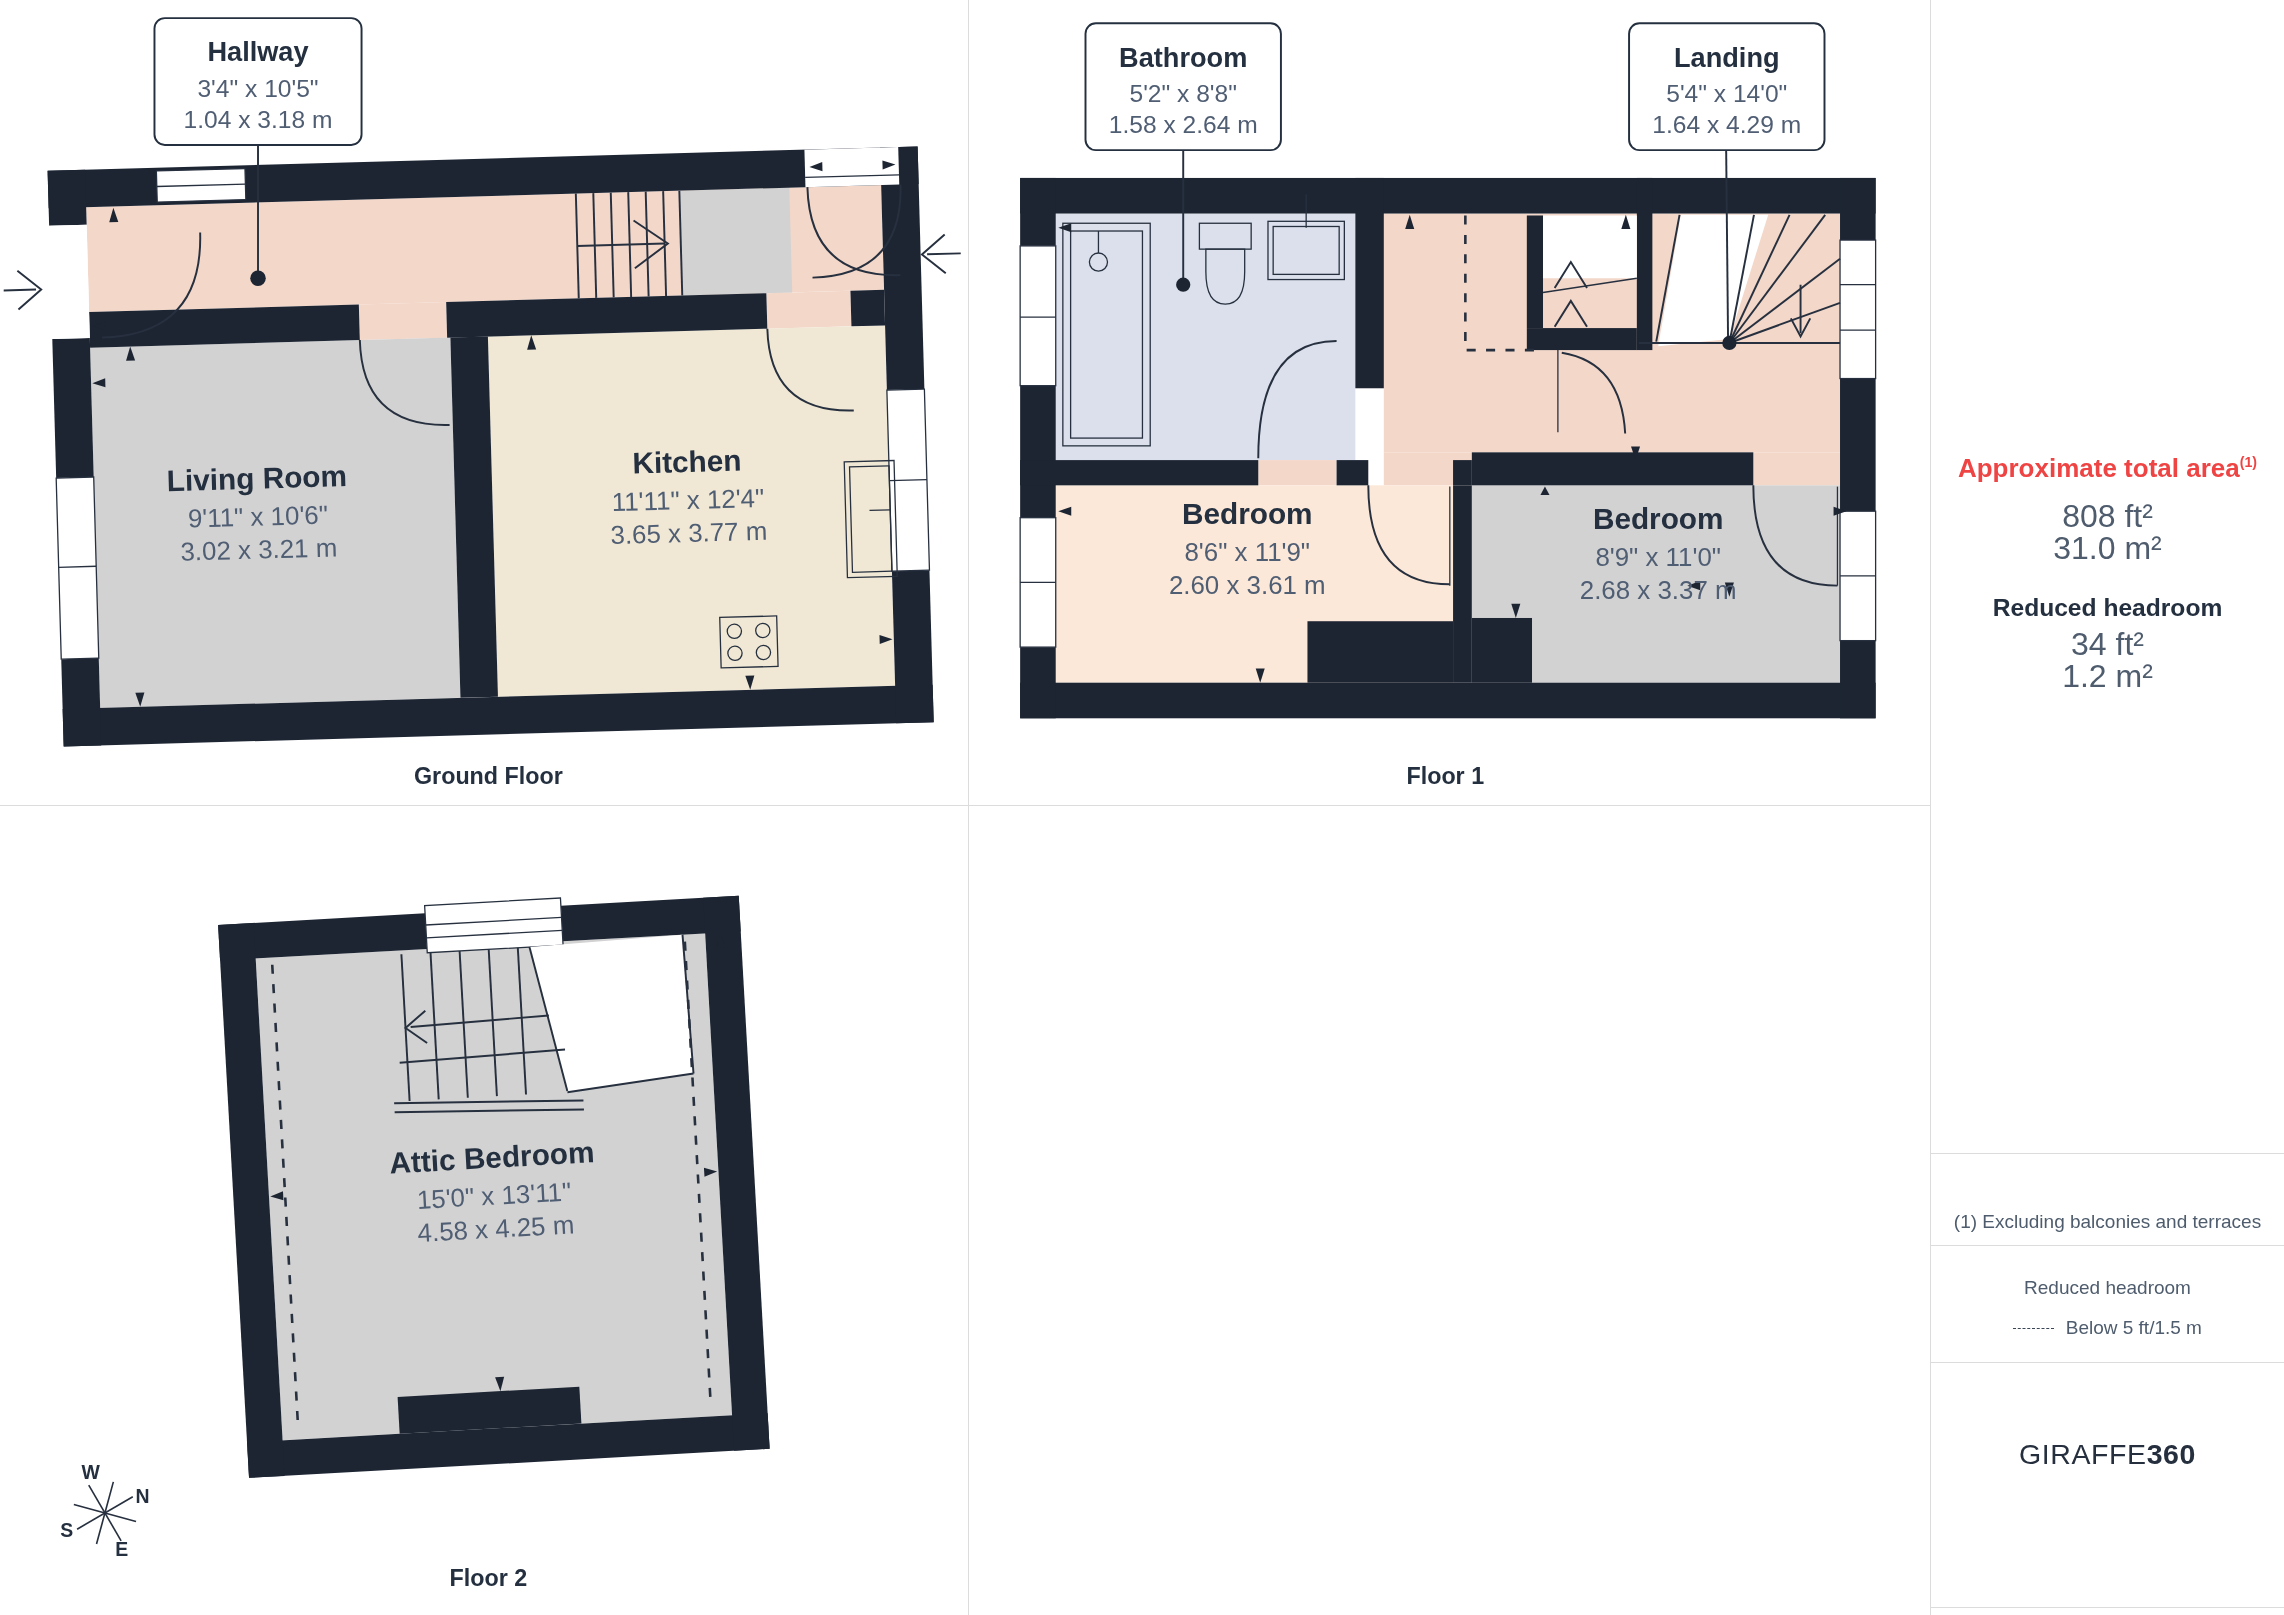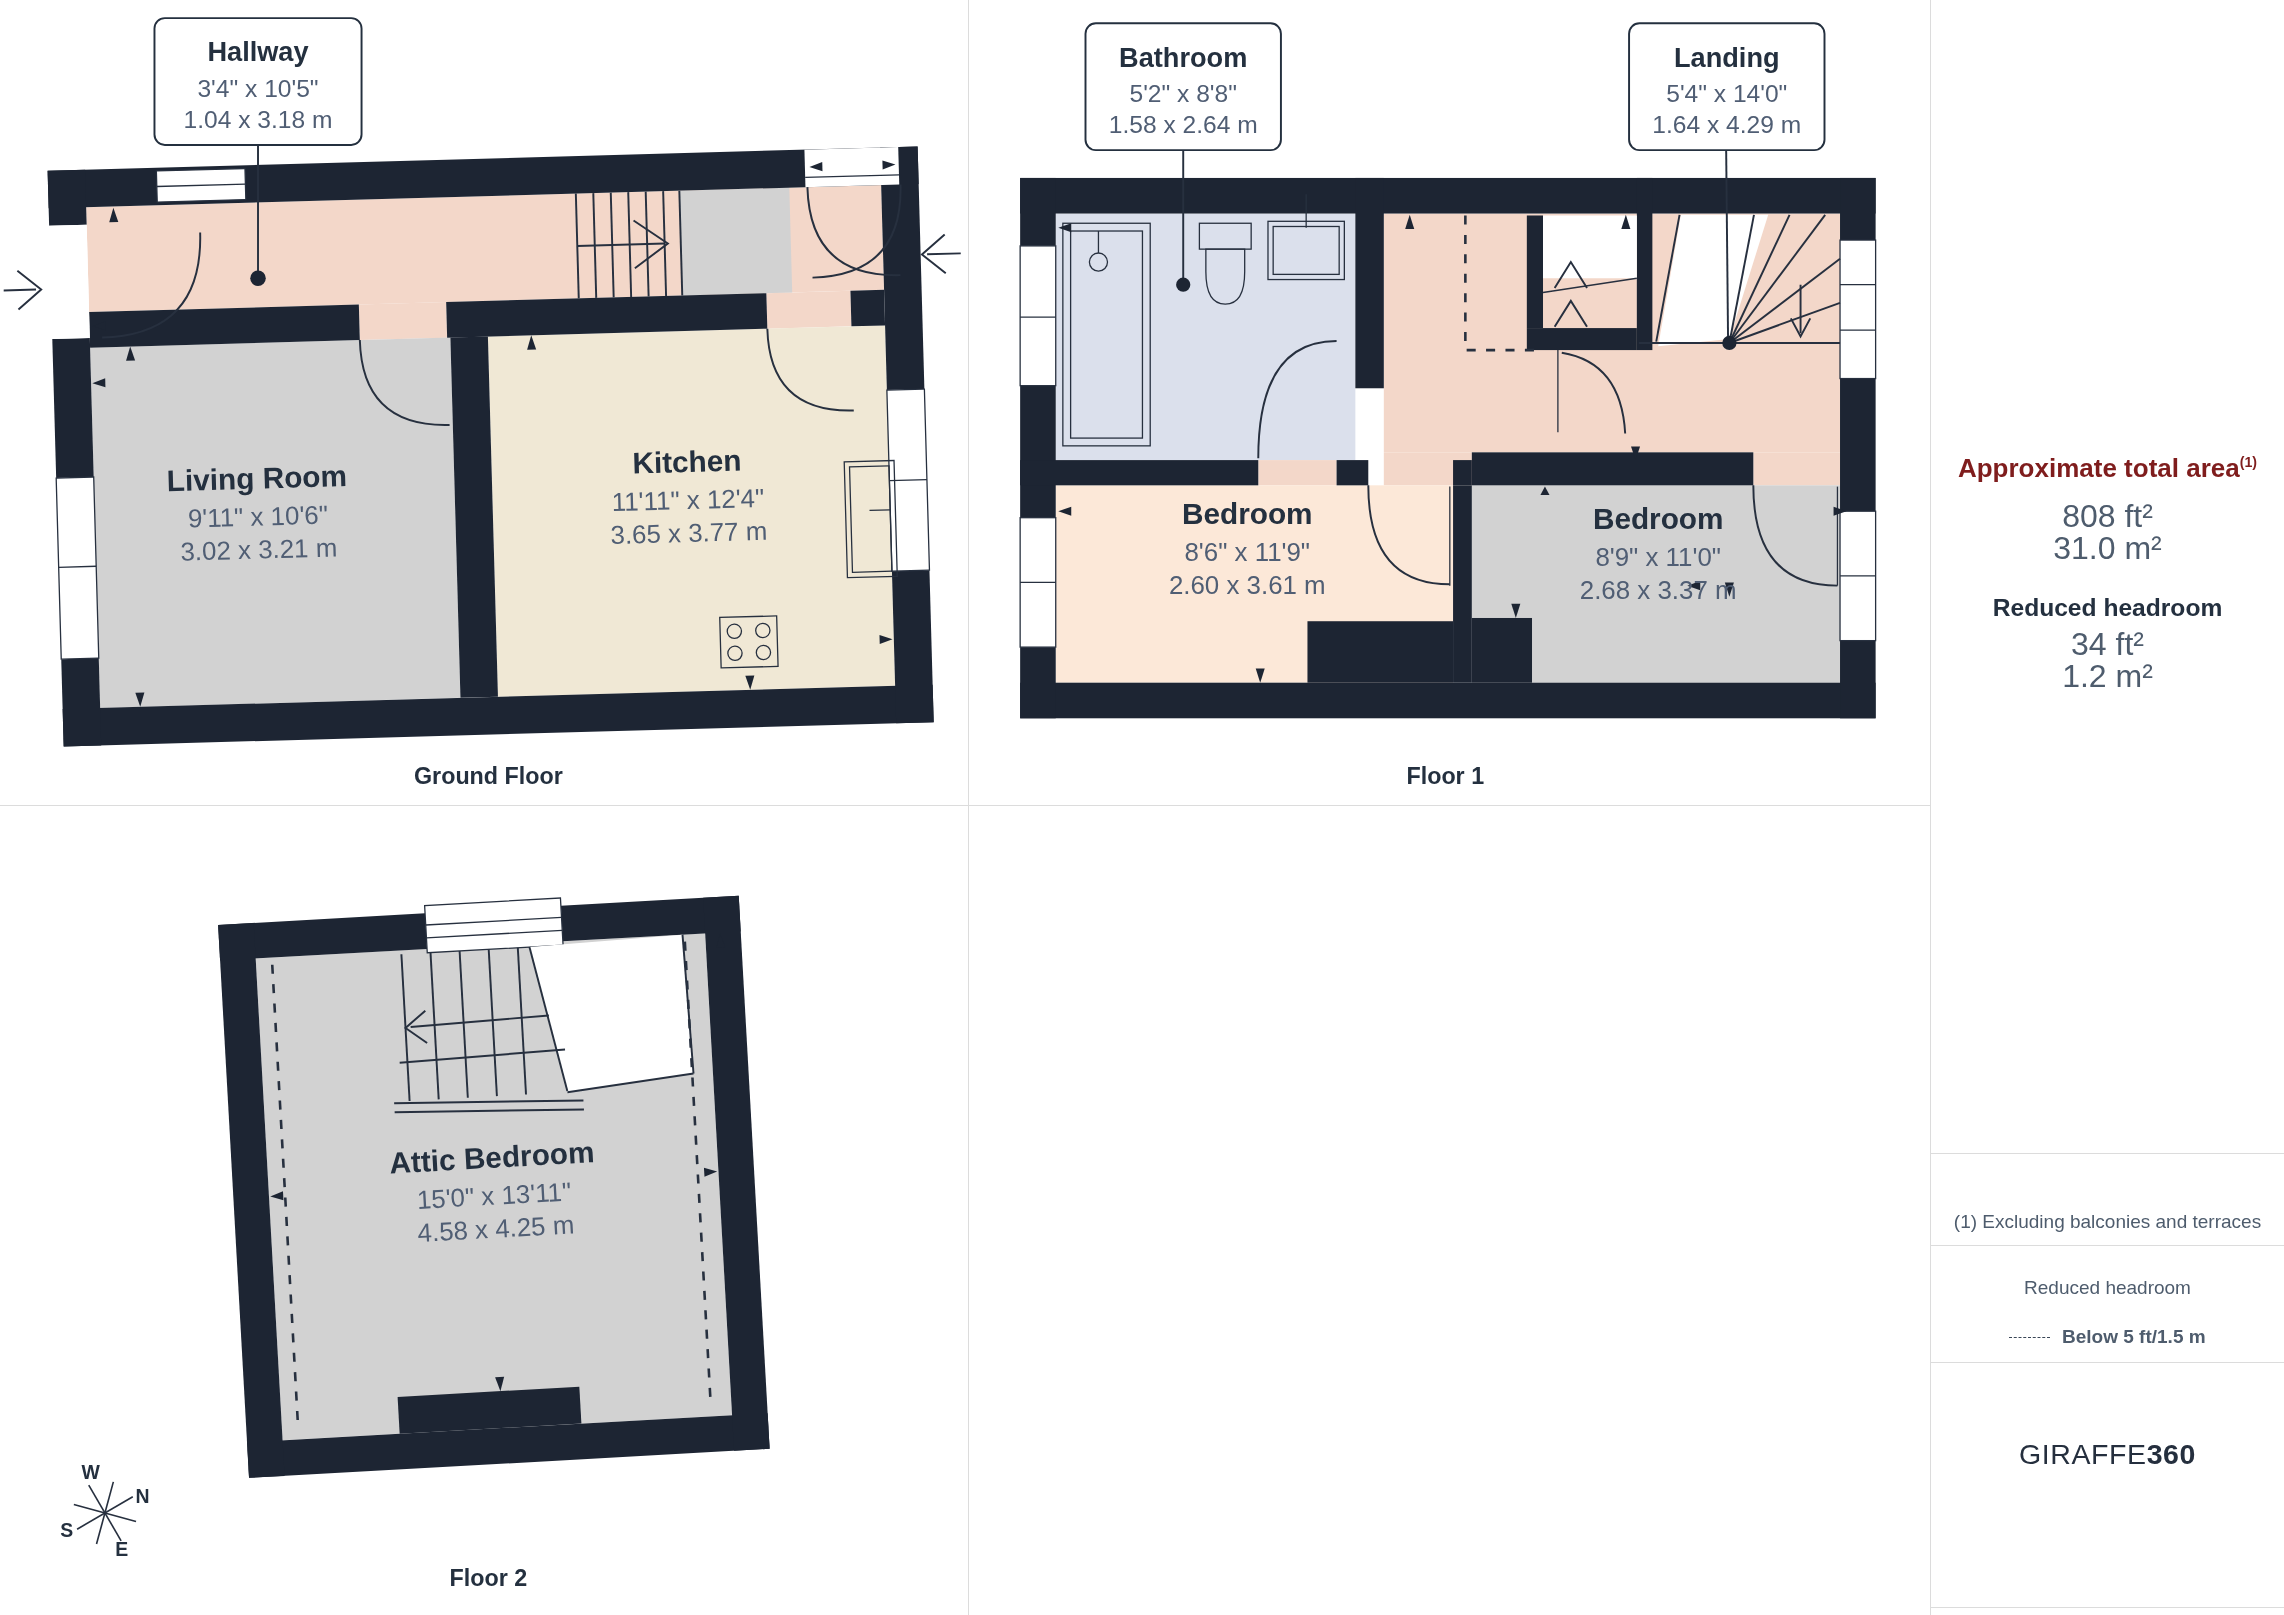--- a/index.html
+++ b/index.html
@@ -28,21 +28,21 @@
   .room-dim{font:400 40px "Liberation Sans",sans-serif;fill:#505e74;}
   .callout-name{font:700 42px "Liberation Sans",sans-serif;fill:#24303f;}
   .callout-dim{font:400 38px "Liberation Sans",sans-serif;fill:#505e74;}
   .caption{font:700 36px "Liberation Sans",sans-serif;fill:#24303f;}
   .compass-letter{font:700 30px "Liberation Sans",sans-serif;fill:#24303f;}
   .compass-ray{stroke:#27303f;stroke-width:2.5;}
   
   #sidebar{position:absolute;left:1930px;top:0;width:354px;height:1616px;border-left:0.6px solid #dcdcdc;box-sizing:border-box;}
   .sb-div{position:absolute;left:0;width:100%;height:0.6px;background:#dcdcdc;}
   .sb-block{position:absolute;left:0;width:100%;text-align:center;color:#4e5c6d;}
-  .sb-title{font-size:26px;font-weight:700;color:#7f1d1d;margin-bottom:15.5px;}
+  .sb-title{font-size:26px;font-weight:700;color:#ef4444;margin-bottom:15.5px;}
   .sb-sup{font-size:14.2px;vertical-align:super;font-weight:700;}
   .sb-val{font-size:32px;line-height:32px;}
   .sb-sub{font-size:24.6px;font-weight:700;color:#24303f;margin-top:30px;margin-bottom:6.5px;}
   .sb-note{font-size:19px;}
   .legend-swatch{display:inline-block;width:41px;border-top:1.9px dashed #3a4656;vertical-align:middle;margin-right:11.7px;}
   .sb-disclaimer{font-size:19px;line-height:30px;width:293px;margin:0 auto;}
   .brand{margin-top:34px;font-size:28.5px;letter-spacing:0.6px;color:#252f3e;}
   .brand-light{font-weight:400;}
   .brand-bold{font-weight:700;}
 </style>
@@ -382,21 +382,21 @@
     </div>
 
     <div class="sb-div" style="top:1153px;"></div>
     <div class="sb-block" style="top:1189px;margin-top:22px;">
       <div class="sb-note">(1) Excluding balconies and terraces</div>
     </div>
 
     <div class="sb-div" style="top:1245px;"></div>
     <div class="sb-block" style="top:1277px;">
       <div class="sb-note">Reduced headroom</div>
-      <div class="sb-note" style="margin-top:27px;font-weight:bold;"><span class="legend-swatch"></span><span>Below 5 ft/1.5 m</span></div>
+      <div class="sb-note" style="margin-top:18px;"><span class="legend-swatch"></span><span>Below 5 ft/1.5 m</span></div>
     </div>
 
     <div class="sb-div" style="top:1362px;"></div>
     <div class="sb-block" style="top:1404px;">
       <div class="brand"><span class="brand-light">GIRAFFE</span><span class="brand-bold">360</span></div>
     </div>
     <div class="sb-div" style="top:1607px;"></div>
   </div>
 
 </div>

